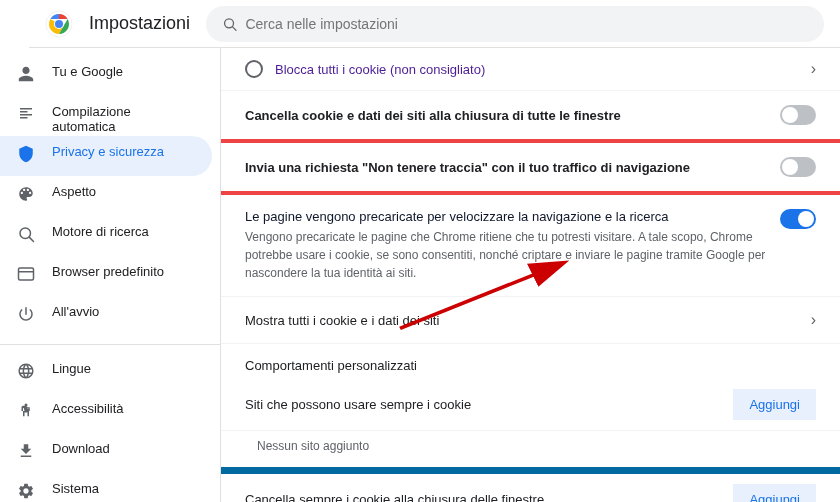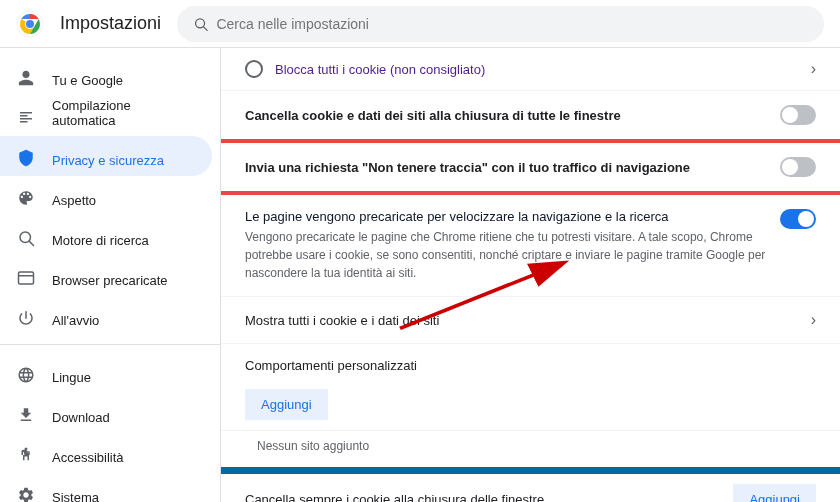--- a/index.html
+++ b/index.html
@@ -18,20 +18,21 @@
     
     .header {
       display: flex;
       align-items: center;
       padding: 0 16px;
       height: 48px;
       background: #fff;
       border-bottom: 1px solid #e0e0e0;
       gap: 16px;
       flex-shrink: 0;
+      margin-left: 29px;
     }
     .chrome-logo {
       width: 28px;
       height: 28px;
       flex-shrink: 0;
     }
     .header-title {
       font-size: 18px;
       font-weight: 400;
       color: #202124;
@@ -66,21 +67,21 @@
     
     .sidebar {
       width: 220px;
       flex-shrink: 0;
       overflow-y: auto;
       padding: 8px 0;
       background: #fff;
     }
     .sidebar-item {
       display: flex;
-      align-items: flex-end;
+      align-items: flex-start;
       padding: 8px 16px;
       gap: 16px;
       cursor: pointer;
       border-radius: 0 24px 24px 0;
       margin-right: 8px;
       height: 40px;
     }
     .sidebar-item.active {
       background: #e8f0fe;
     }
@@ -353,57 +354,57 @@
       </span>
       <span class="sidebar-label">Motore di ricerca</span>
     </div>
     <div class="sidebar-item">
       <span class="sidebar-icon">
         <svg width="18" height="18" viewBox="0 0 24 24" fill="#5f6368">
             <rect x="2" y="4" width="20" height="16" rx="2" stroke="#5f6368" stroke-width="2" fill="none"></rect>
             <line x1="2" y1="9" x2="22" y2="9" stroke="#5f6368" stroke-width="2"></line>
           </svg>
       </span>
-      <span class="sidebar-label">Browser precaricate</span>
+      <span class="sidebar-label">Browser predefinito</span>
     </div>
     <div class="sidebar-item">
       <span class="sidebar-icon">
         <svg width="18" height="18" viewBox="0 0 24 24" fill="#5f6368">
             <path d="M13 3h-2v10h2V3zm4.83 2.17l-1.42 1.42C17.99 7.86 19 9.81 19 12c0 3.87-3.13 7-7 7s-7-3.13-7-7c0-2.19 1.01-4.14 2.58-5.42L6.17 5.17C4.23 6.82 3 9.26 3 12c0 4.97 4.03 9 9 9s9-4.03 9-9c0-2.74-1.23-5.18-3.17-6.83z"></path>
           </svg>
       </span>
       <span class="sidebar-label">All'avvio</span>
     </div>
 
     <div class="sidebar-divider"></div>
 
     <div class="sidebar-item">
       <span class="sidebar-icon">
         <svg width="18" height="18" viewBox="0 0 24 24" fill="#5f6368">
             <path d="M11.99 2C6.47 2 2 6.48 2 12s4.47 10 9.99 10C17.52 22 22 17.52 22 12S17.52 2 11.99 2zm6.93 6h-2.95c-.32-1.25-.78-2.45-1.38-3.56 1.84.63 3.37 1.9 4.33 3.56zM12 4.04c.83 1.2 1.48 2.53 1.91 3.96h-3.82c.43-1.43 1.08-2.76 1.91-3.96zM4.26 14C4.1 13.36 4 12.69 4 12s.1-1.36.26-2h3.38c-.08.66-.14 1.32-.14 2 0 .68.06 1.34.14 2H4.26zm.82 2h2.95c.32 1.25.78 2.45 1.38 3.56-1.84-.63-3.37-1.9-4.33-3.56zm2.95-8H5.08c.96-1.66 2.49-2.93 4.33-3.56C8.81 5.55 8.35 6.75 8.03 8zM12 19.96c-.83-1.2-1.48-2.53-1.91-3.96h3.82c-.43 1.43-1.08 2.76-1.91 3.96zM14.34 14H9.66c-.09-.66-.16-1.32-.16-2 0-.68.07-1.35.16-2h4.68c.09.65.16 1.32.16 2 0 .68-.07 1.34-.16 2zm.25 5.56c.6-1.11 1.06-2.31 1.38-3.56h2.95c-.96 1.66-2.49 2.93-4.33 3.56zM16.36 14c.08-.66.14-1.32.14-2 0-.68-.06-1.34-.14-2h3.38c.16.64.26 1.31.26 2s-.1 1.36-.26 2h-3.38z"></path>
           </svg>
       </span>
       <span class="sidebar-label">Lingue</span>
-    </div>
-    <div class="sidebar-item">
-      <span class="sidebar-icon">
-        <svg width="18" height="18" viewBox="0 0 24 24" fill="#5f6368">
-            <path d="M19 9h-4V3H9v6H5l7 7 7-7zM5 18v2h14v-2H5z"></path>
-          </svg>
-      </span>
-      <span class="sidebar-label">Download</span>
     </div>
     <div class="sidebar-item">
       <span class="sidebar-icon">
         <svg width="18" height="18" viewBox="0 0 24 24" fill="#5f6368">
             <circle cx="12" cy="4" r="2"></circle>
             <path d="M19 7h-5l-1.27-1.27A2 2 0 0 0 11.27 5H8a2 2 0 0 0-2 2v5h2V8h1l1 4H8v7h2v-5h4v5h2v-7l-2-4h1v4h2V7z"></path>
           </svg>
       </span>
       <span class="sidebar-label">Accessibilità</span>
+    </div>
+    <div class="sidebar-item">
+      <span class="sidebar-icon">
+        <svg width="18" height="18" viewBox="0 0 24 24" fill="#5f6368">
+            <path d="M19 9h-4V3H9v6H5l7 7 7-7zM5 18v2h14v-2H5z"></path>
+          </svg>
+      </span>
+      <span class="sidebar-label">Download</span>
     </div>
     <div class="sidebar-item">
       <span class="sidebar-icon">
         <svg width="18" height="18" viewBox="0 0 24 24" fill="#5f6368">
             <path d="M19.14,12.94c0.04-0.3,0.06-0.61,0.06-0.94c0-0.32-0.02-0.64-0.07-0.94l2.03-1.58c0.18-0.14,0.23-0.41,0.12-0.61 l-1.92-3.32c-0.12-0.22-0.37-0.29-0.59-0.22l-2.39,0.96c-0.5-0.38-1.03-0.7-1.62-0.94L14.4,2.81c-0.04-0.24-0.24-0.41-0.48-0.41 h-3.84c-0.24,0-0.43,0.17-0.47,0.41L9.25,5.35C8.66,5.59,8.12,5.92,7.63,6.29L5.24,5.33c-0.22-0.08-0.47,0-0.59,0.22L2.74,8.87 C2.62,9.08,2.66,9.34,2.86,9.48l2.03,1.58C4.84,11.36,4.8,11.69,4.8,12s0.02,0.64,0.07,0.94l-2.03,1.58 c-0.18,0.14-0.23,0.41-0.12,0.61l1.92,3.32c0.12,0.22,0.37,0.29,0.59,0.22l2.39-0.96c0.5,0.38,1.03,0.7,1.62,0.94l0.36,2.54 c0.05,0.24,0.24,0.41,0.48,0.41h3.84c0.24,0,0.44-0.17,0.47-0.41l0.36-2.54c0.59-0.24,1.13-0.56,1.62-0.94l2.39,0.96 c0.22,0.08,0.47,0,0.59-0.22l1.92-3.32c0.12-0.22,0.07-0.47-0.12-0.61L19.14,12.94z M12,15.6c-1.98,0-3.6-1.62-3.6-3.6 s1.62-3.6,3.6-3.6s3.6,1.62,3.6,3.6S13.98,15.6,12,15.6z"></path>
           </svg>
       </span>
       <span class="sidebar-label">Sistema</span>
     </div>
 
@@ -437,20 +438,21 @@
       </div>
 
       <div class="link-row">
         <span class="link-label">Mostra tutti i cookie e i dati dei siti</span>
         <span class="chevron-icon">›</span>
       </div>
 
       <div class="section-header">Comportamenti personalizzati</div>
 
       <div class="subsection">
+        <span class="subsection-label">Siti che possono usare sempre i cookie</span>
         <button class="aggiungi-btn">Aggiungi</button>
       </div>
       <div class="empty-text">Nessun sito aggiunto</div>
 
       <div class="subsection">
         <span class="subsection-label">Cancella sempre i cookie alla chiusura delle finestre</span>
         <button class="aggiungi-btn">Aggiungi</button>
       </div>
 
     </div>

